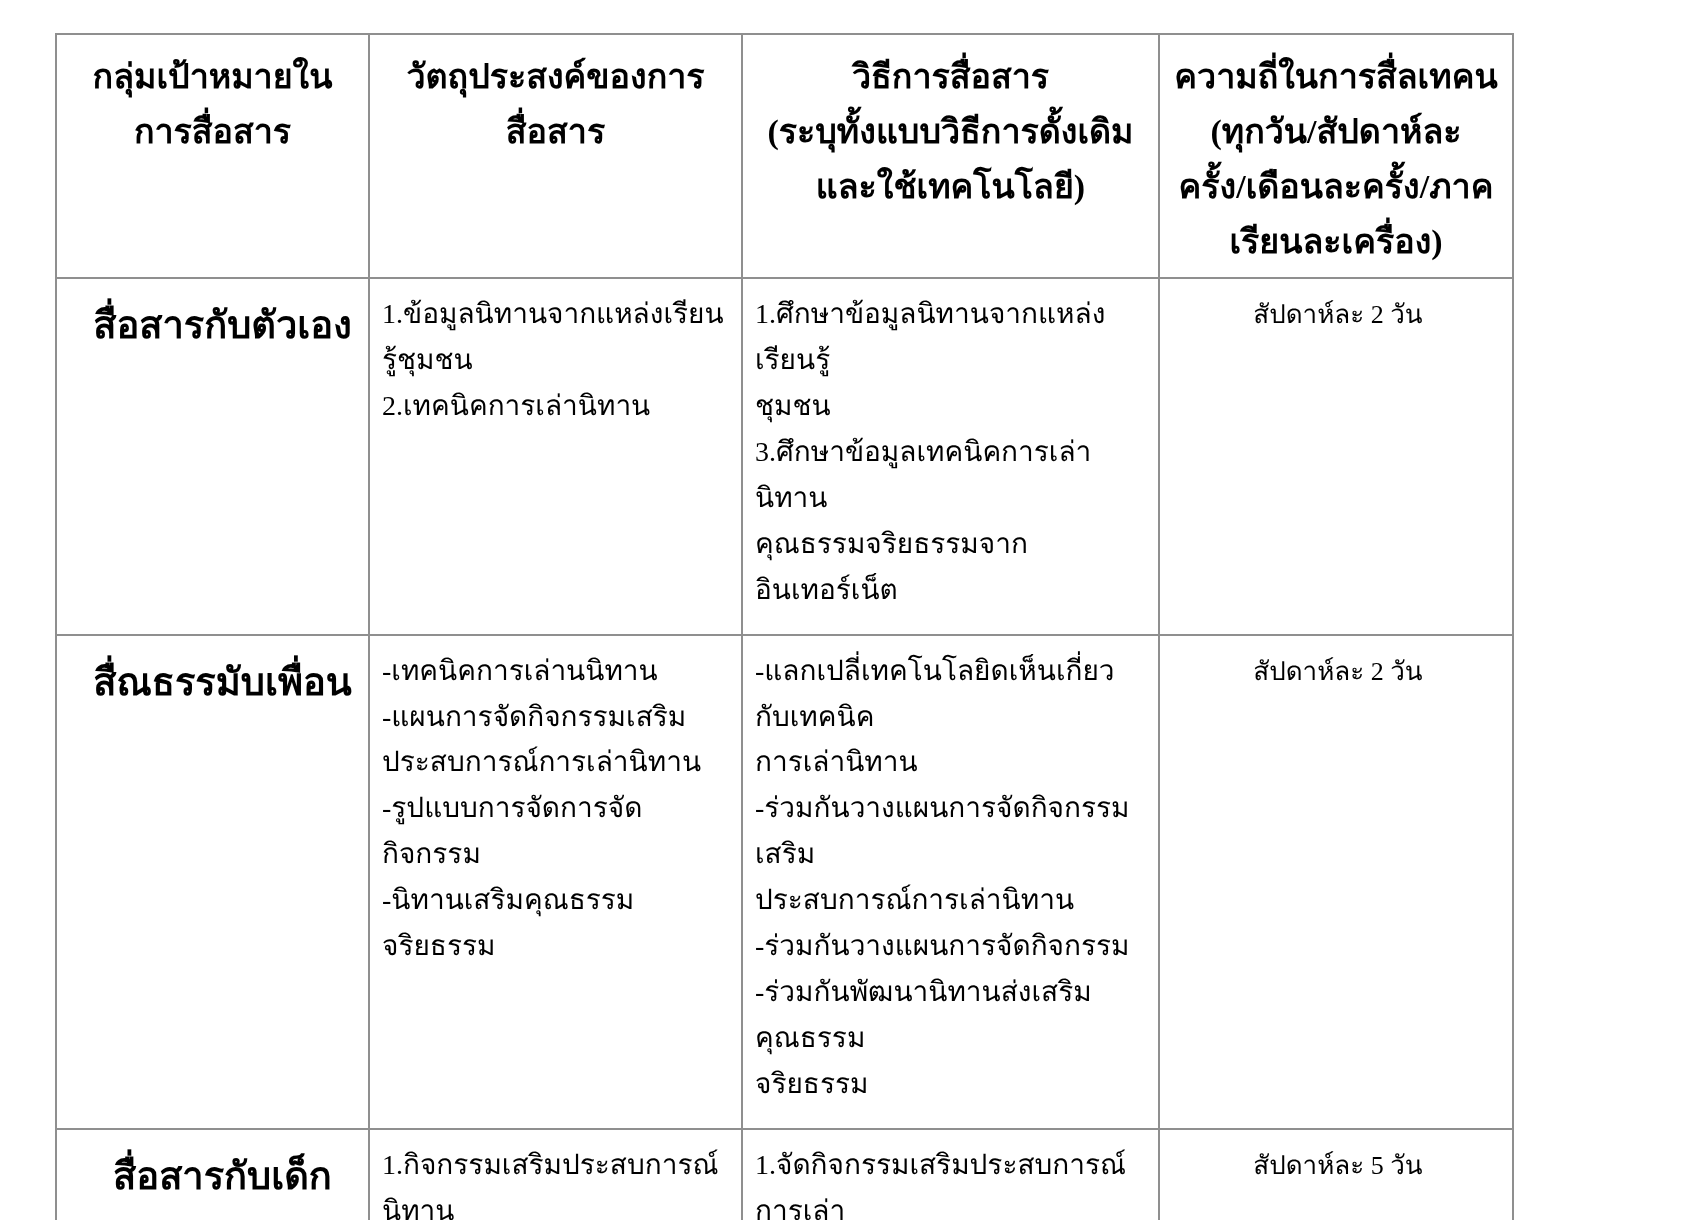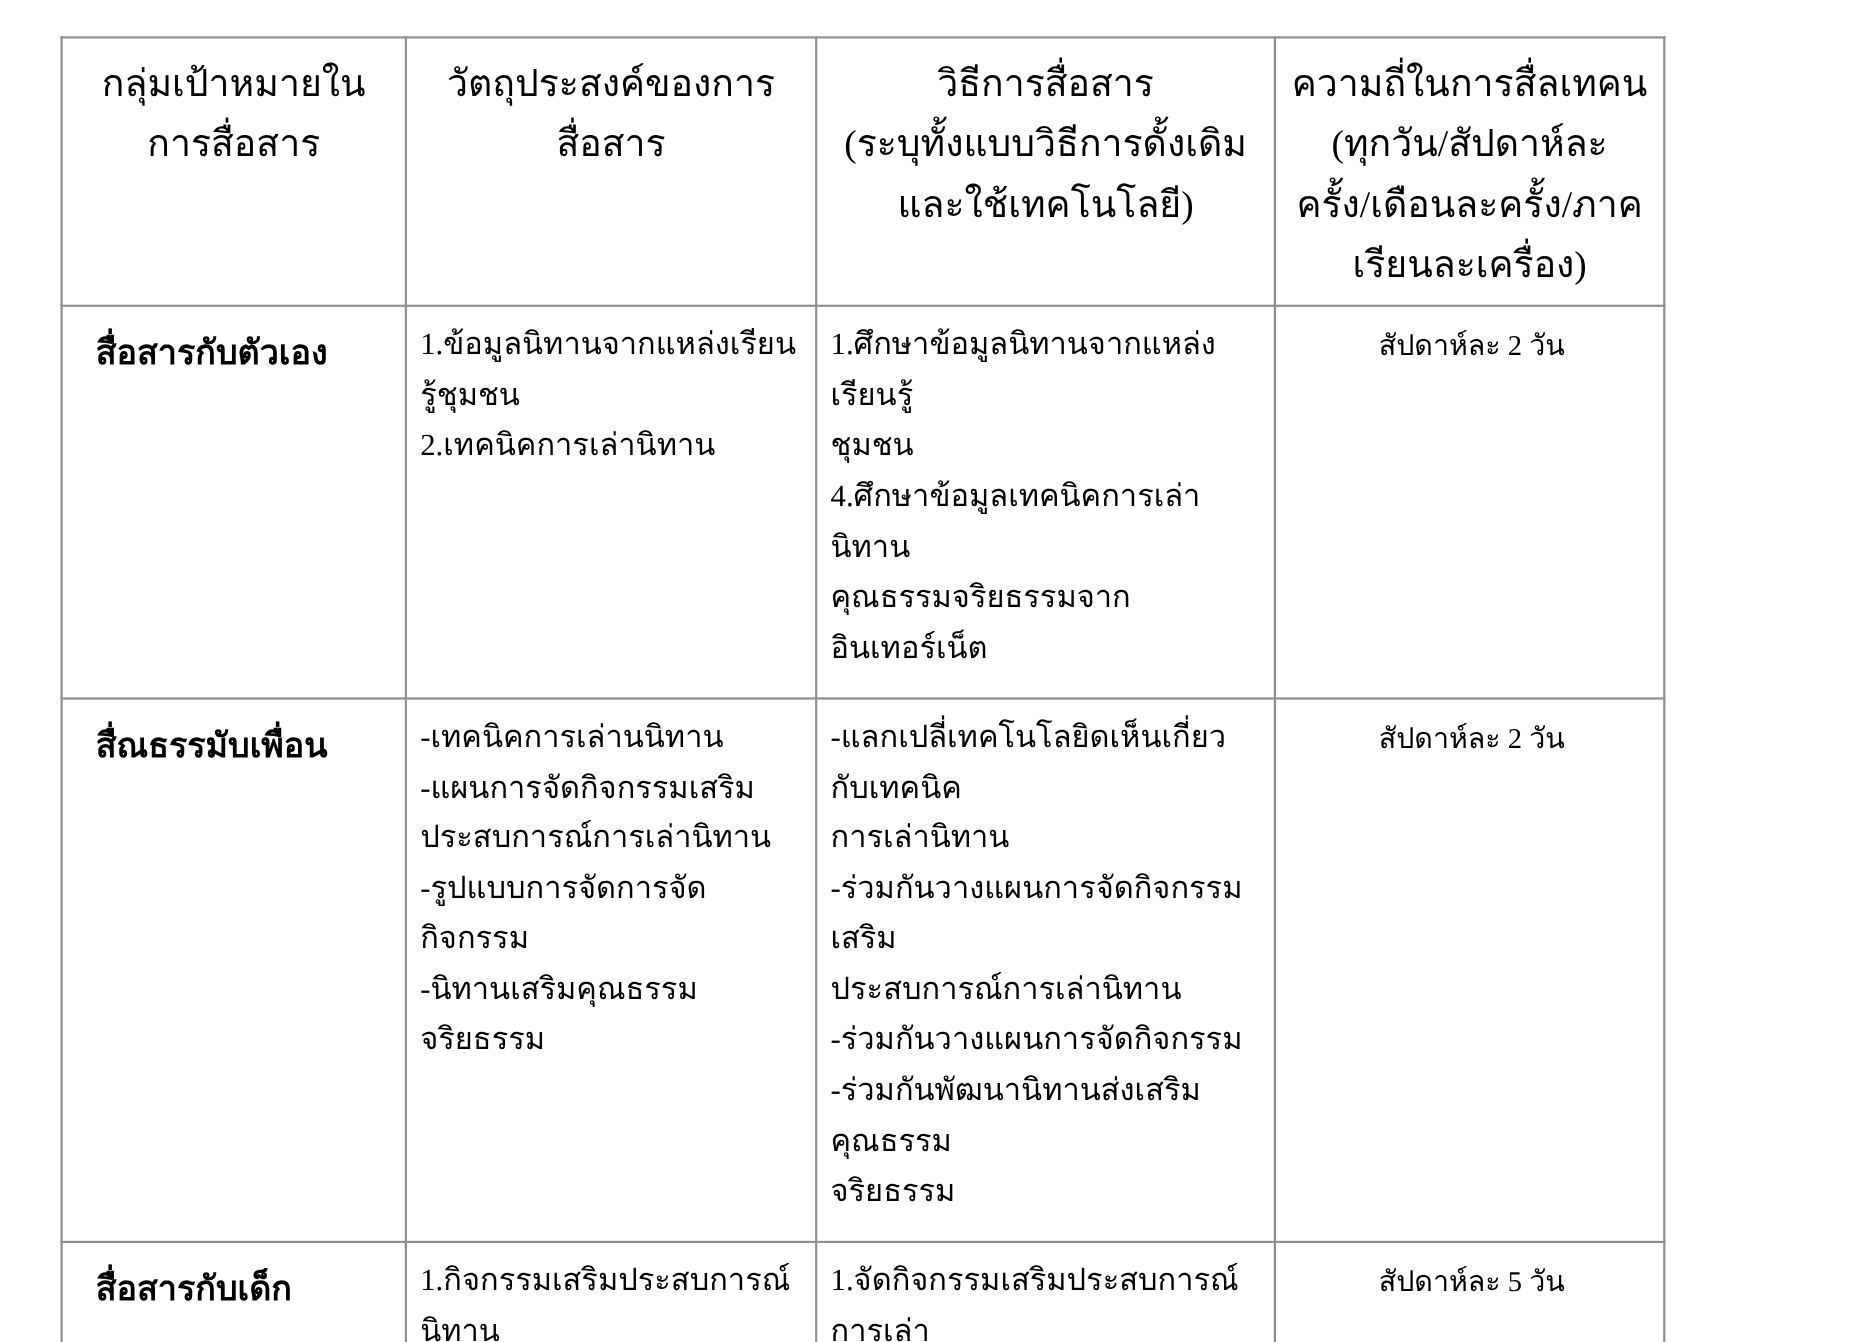--- a/index.html
+++ b/index.html
@@ -26,32 +26,32 @@
   .doc-table th,
   .doc-table td {
     border: 2px solid #8f8f8f;
     vertical-align: top;
     white-space: pre-line;
     overflow: hidden;
     box-sizing: border-box;
   }
   .doc-table th {
     font-size: 34px;
-    font-weight: normal;
+    font-weight: bold;
     line-height: 1.62;
     text-align: center;
     padding: 14px 8px 8px 8px;
     margin-left: 24px;
   }
   td.target-cell {
-    font-size: 31px;
+    font-size: 38px;
     font-weight: bold;
     line-height: 1.3;
     padding: 22px 10px 10px 30px;
-    text-align: left;
+    text-align: center;
   }
   td.objective-cell,
   td.method-cell {
     font-size: 28px;
     font-weight: normal;
     line-height: 1.64;
     padding: 12px 10px 21px 12px;
     text-align: left;
   }
   td.frequency-cell {
@@ -91,21 +91,21 @@
 เรียนละเครื่อง)</th>
     </tr>
   </thead>
   <tbody>
     <tr class="data-row-0">
       <td class="target-cell">สื่อสารกับตัวเอง</td>
       <td class="objective-cell">1.ข้อมูลนิทานจากแหล่งเรียนรู้ชุมชน
 2.เทคนิคการเล่านิทาน</td>
       <td class="method-cell">1.ศึกษาข้อมูลนิทานจากแหล่งเรียนรู้
 ชุมชน
-4.ศึกษาข้อมูลเทคนิคการเล่านิทาน
+3.ศึกษาข้อมูลเทคนิคการเล่านิทาน
 คุณธรรมจริยธรรมจากอินเทอร์เน็ต</td>
       <td class="frequency-cell">สัปดาห์ละ 2 วัน</td>
     </tr>
     <tr class="data-row-1">
       <td class="target-cell">สื่ณธรรมับเพื่อน</td>
       <td class="objective-cell">-เทคนิคการเล่านนิทาน
 -แผนการจัดกิจกรรมเสริม
 ประสบการณ์การเล่านิทาน
 -รูปแบบการจัดการจัดกิจกรรม
 -นิทานเสริมคุณธรรม จริยธรรม</td>

